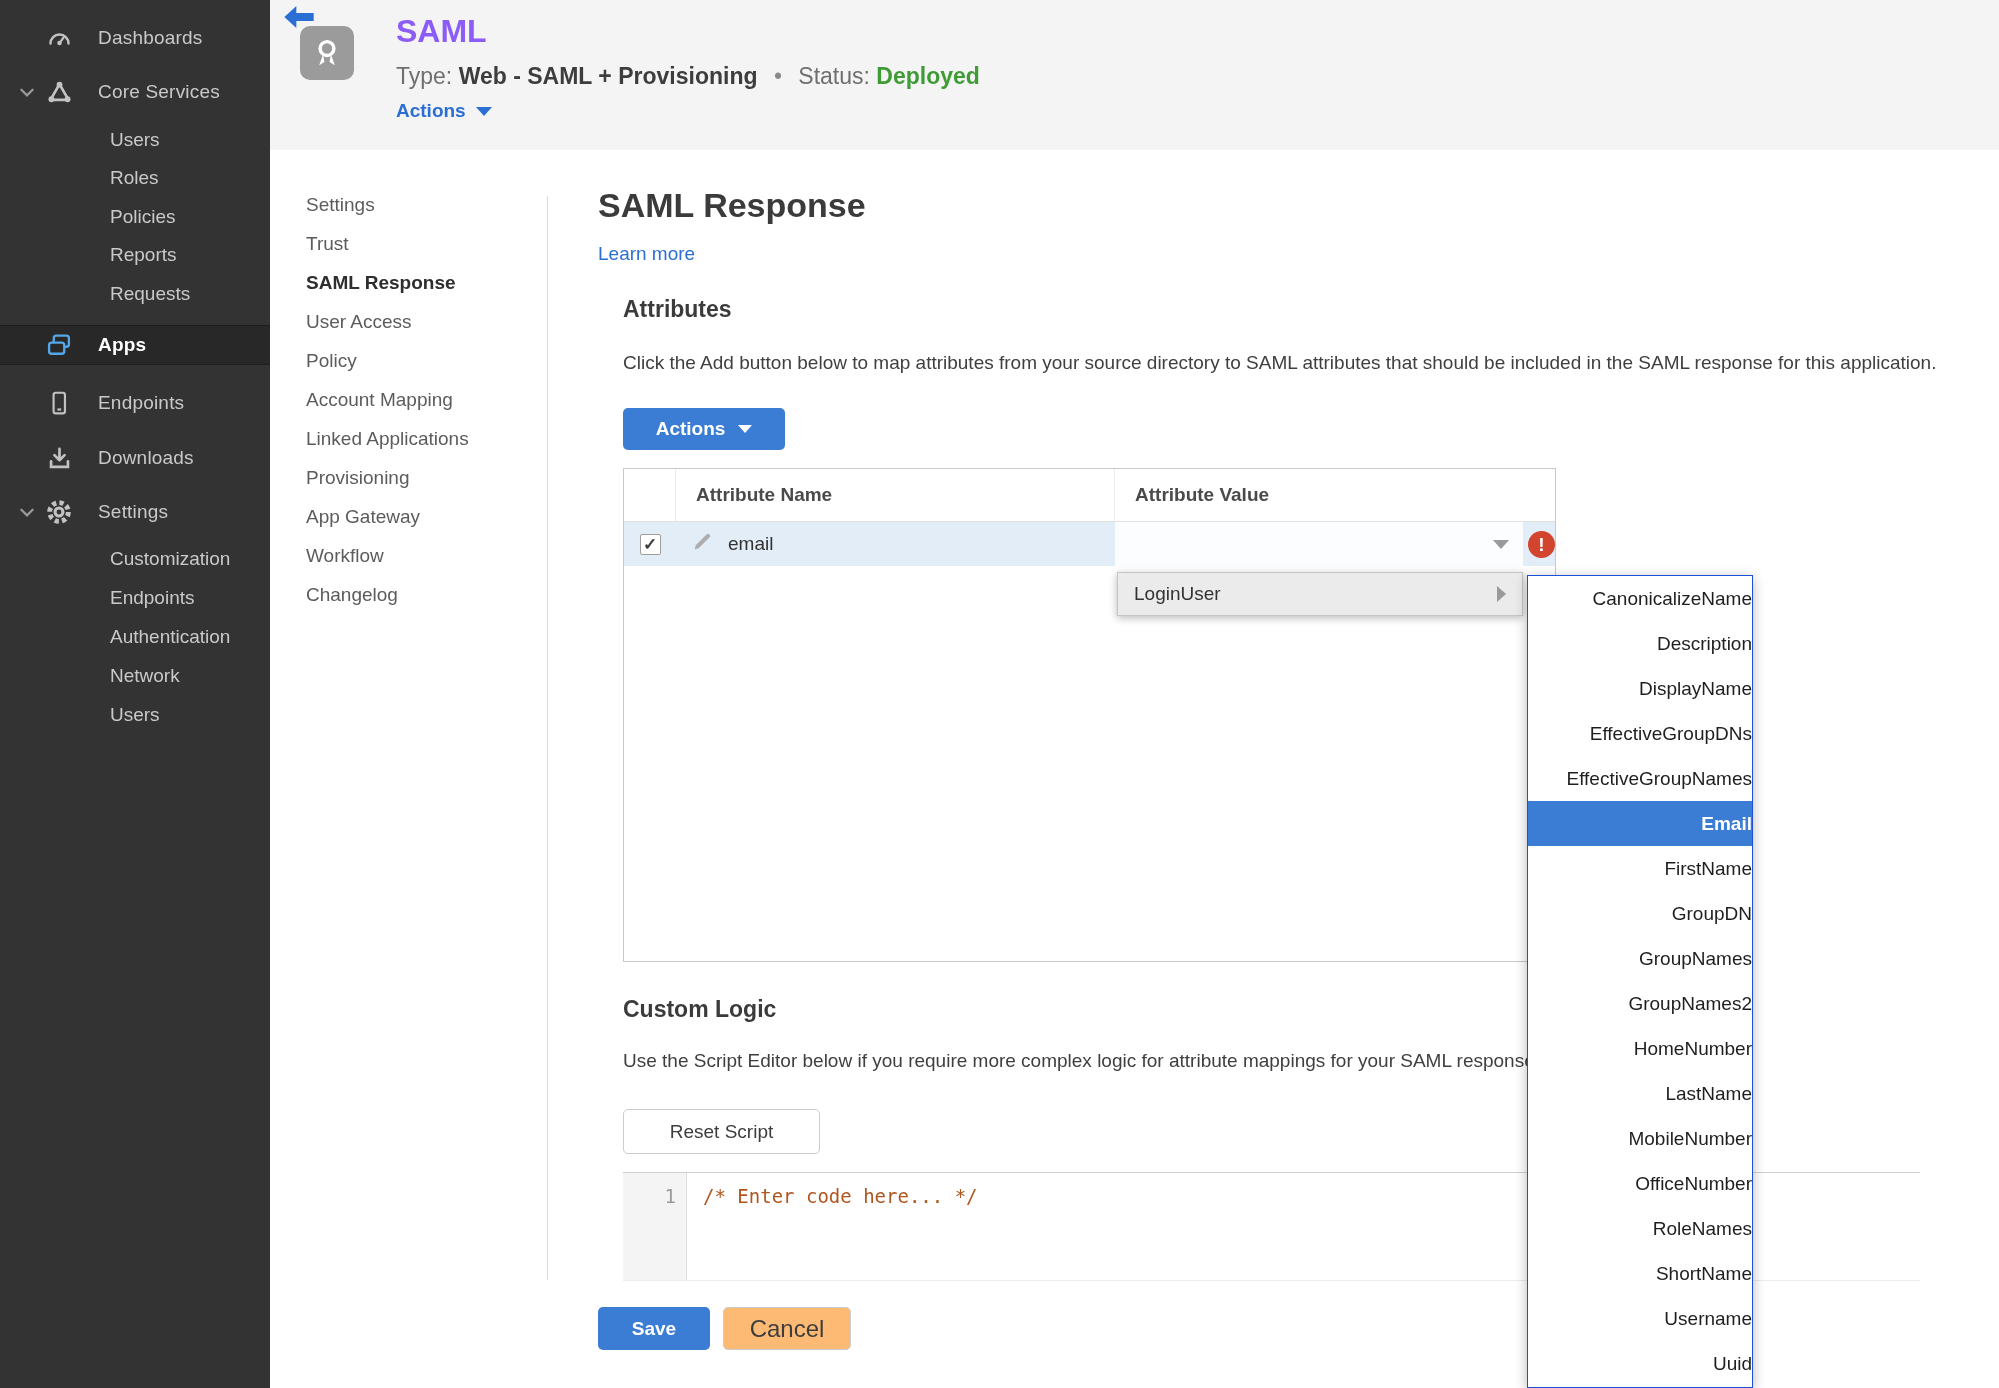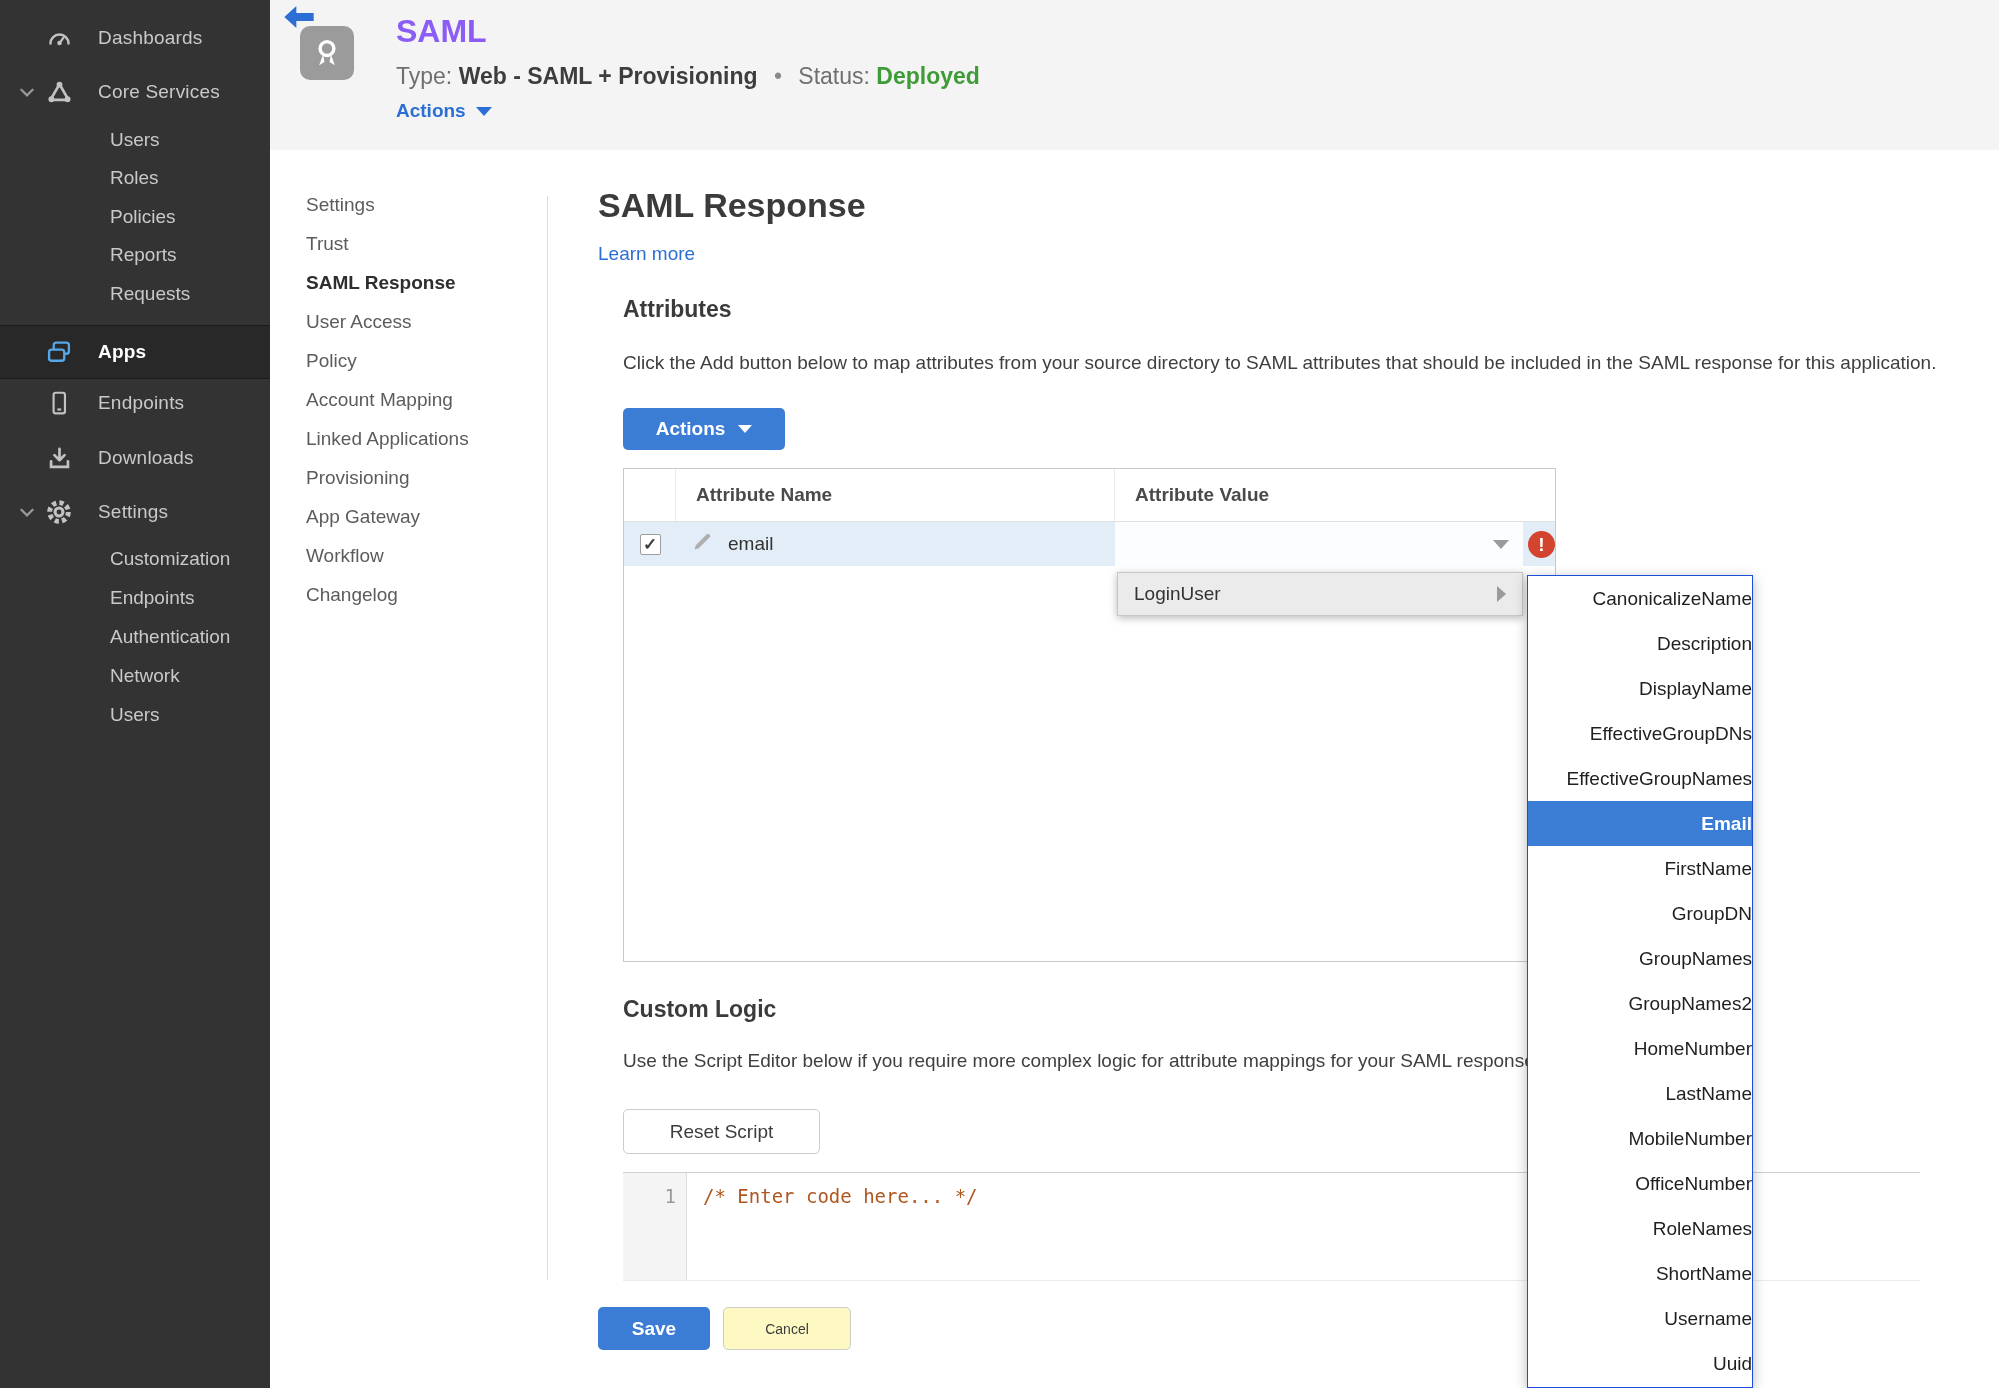--- a/index.html
+++ b/index.html
@@ -8,21 +8,21 @@
   .app { position:relative; width:1999px; height:1388px; background:#fff; overflow:hidden; }
 
   
   .sidebar { position:absolute; left:0; top:0; width:270px; height:1388px; background:#333333; z-index:2; }
   .nav-row { position:absolute; left:0; width:270px; height:44px; display:flex; align-items:center; color:#c9c9c9; font-size:19px; cursor:pointer; }
   .nav-row .chev { width:30px; margin-left:12px; display:flex; justify-content:center; align-items:center; }
   .nav-row .chev-spacer { width:30px; margin-left:12px; }
   .nav-row .nav-icon { width:34px; margin-right:22px; display:flex; justify-content:center; align-items:center; }
   .nav-row .nav-label { letter-spacing:.2px; }
   .nav-sub { position:absolute; left:0; width:270px; height:38px; line-height:38px; padding-left:110px; color:#c9c9c9; font-size:19px; cursor:pointer; }
-  .nav-row.active-row { height:54px; background:#282828; border-top:1px solid #1d1d1d; border-bottom:1px solid #1d1d1d; }
+  .nav-row.active-row { height:40px; background:#282828; border-top:1px solid #1d1d1d; border-bottom:1px solid #1d1d1d; }
   .nav-row.active-row .nav-label { color:#ffffff; font-weight:bold; }
 
   
   .topbar { position:absolute; left:270px; top:0; width:1729px; height:150px; background:#f4f4f4; }
   .back-btn { position:absolute; left:13px; top:5px; cursor:pointer; }
   .app-badge { position:absolute; left:30px; top:26px; width:54px; height:54px; background:#9b9b9b; border-radius:10px; display:flex; align-items:center; justify-content:center; }
   .app-title { position:absolute; left:126px; top:4px; font-size:32px; font-weight:bold; color:#8b5cf6;margin-top:9px; }
   .app-meta { position:absolute; left:126px; top:63px; font-size:23px; color:#6f6f6f; }
   .app-meta .strong { color:#3d3d3d; font-weight:bold; }
   .app-meta .dot { margin:0 10px; color:#8a8a8a; }
@@ -69,21 +69,21 @@
   .submenu > div.selected { background:#3b7cd5; color:#fff; font-weight:bold; }
 
   
   .btn-secondary { position:absolute; height:45px; background:#fff; border:1px solid #cccccc; border-radius:5px; font-size:19px; color:#3d3d3d; display:flex; align-items:center; justify-content:center; cursor:pointer; font-family:inherit; }
   .editor { position:absolute; left:623px; top:1172px; width:1297px; height:109px; border-top:1px solid #cfcfcf; border-bottom:1px solid #ececec; background:#fff; }
   .gutter { position:absolute; left:0; top:0; width:64px; height:100%; background:#f4f4f4; border-right:1px solid #dddddd; }
   .line-no { position:absolute; right:10px; top:12px; font-family:"DejaVu Sans Mono", monospace; font-size:19px; color:#9a9a9a; }
   .code-line { position:absolute; left:80px; top:12px; font-family:"DejaVu Sans Mono", monospace; font-size:19px; color:#b0561f; white-space:pre; }
 
   .save-btn { position:absolute; left:598px; top:1307px; width:112px; height:43px; background:#3b7cd5; border:none; border-radius:5px; color:#fff; font-weight:bold; font-size:19px; cursor:pointer; font-family:inherit; }
-  .cancel-btn { position:absolute; left:723px; top:1307px; width:128px; height:43px; background:#fef9c3; border:1px solid #cccccc; border-radius:5px; color:#3d3d3d; font-size:14px; cursor:pointer; font-family:inherit; }
+  .cancel-btn { position:absolute; left:723px; top:1307px; width:128px; height:43px; background:#fdba74; border:1px solid #cccccc; border-radius:5px; color:#3d3d3d; font-size:24px; cursor:pointer; font-family:inherit; }
 </style>
 </head>
 <body>
 
 <div class="app">
 
   <nav class="sidebar">
     <div class="nav-row" style="top:70px">
       <span class="chev">
         <svg width="18" height="18" viewBox="0 0 16 16">

